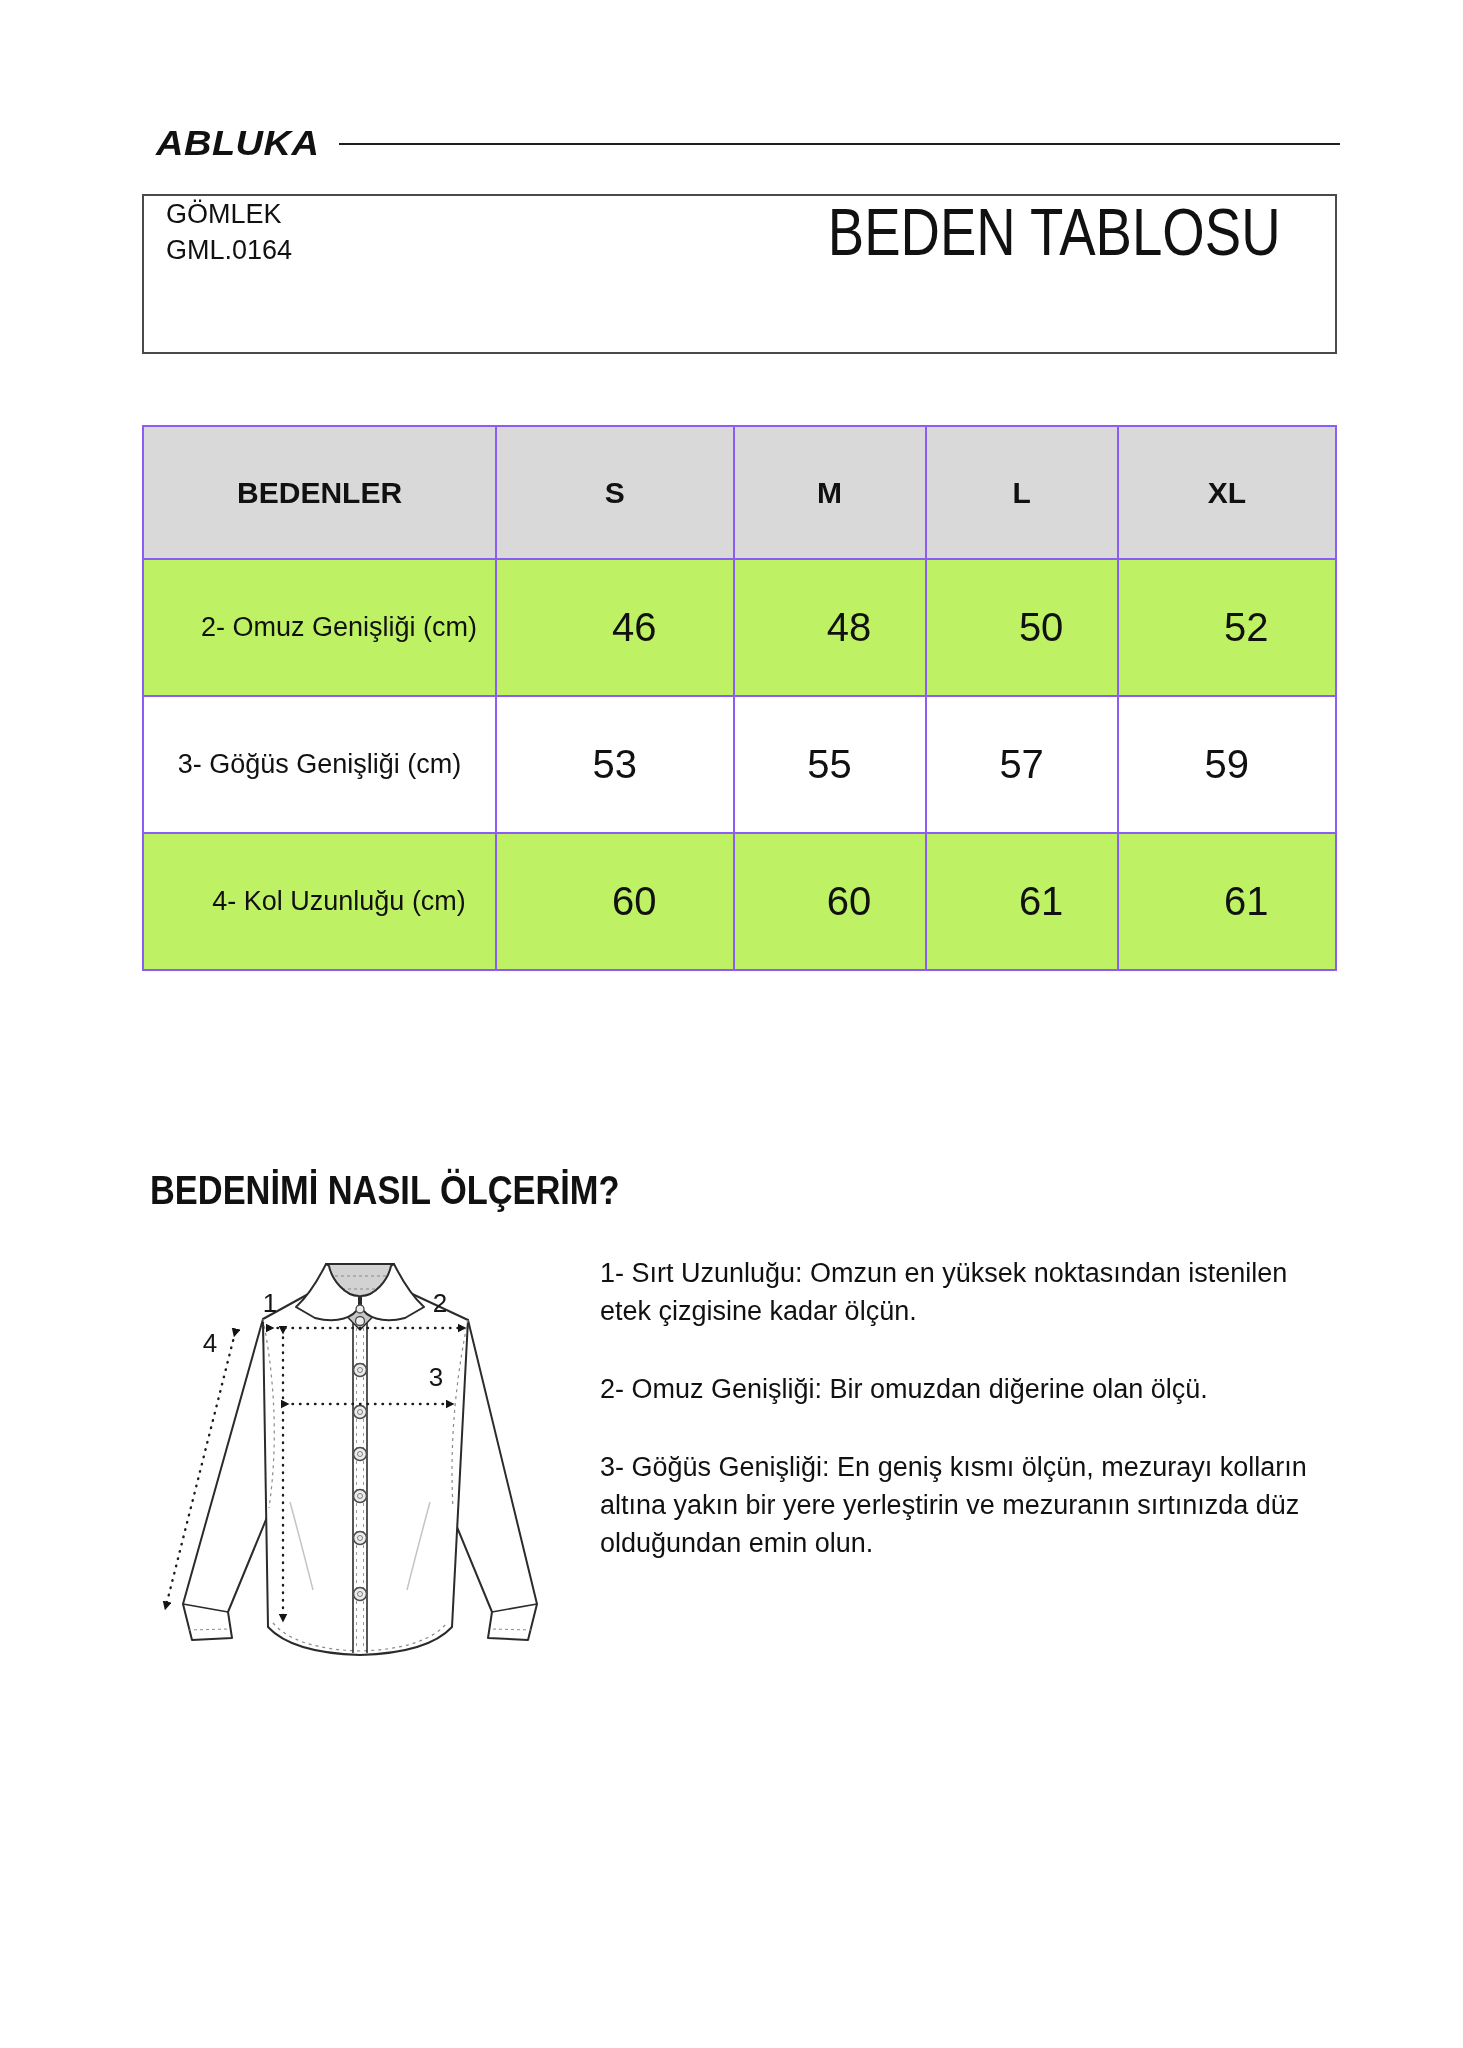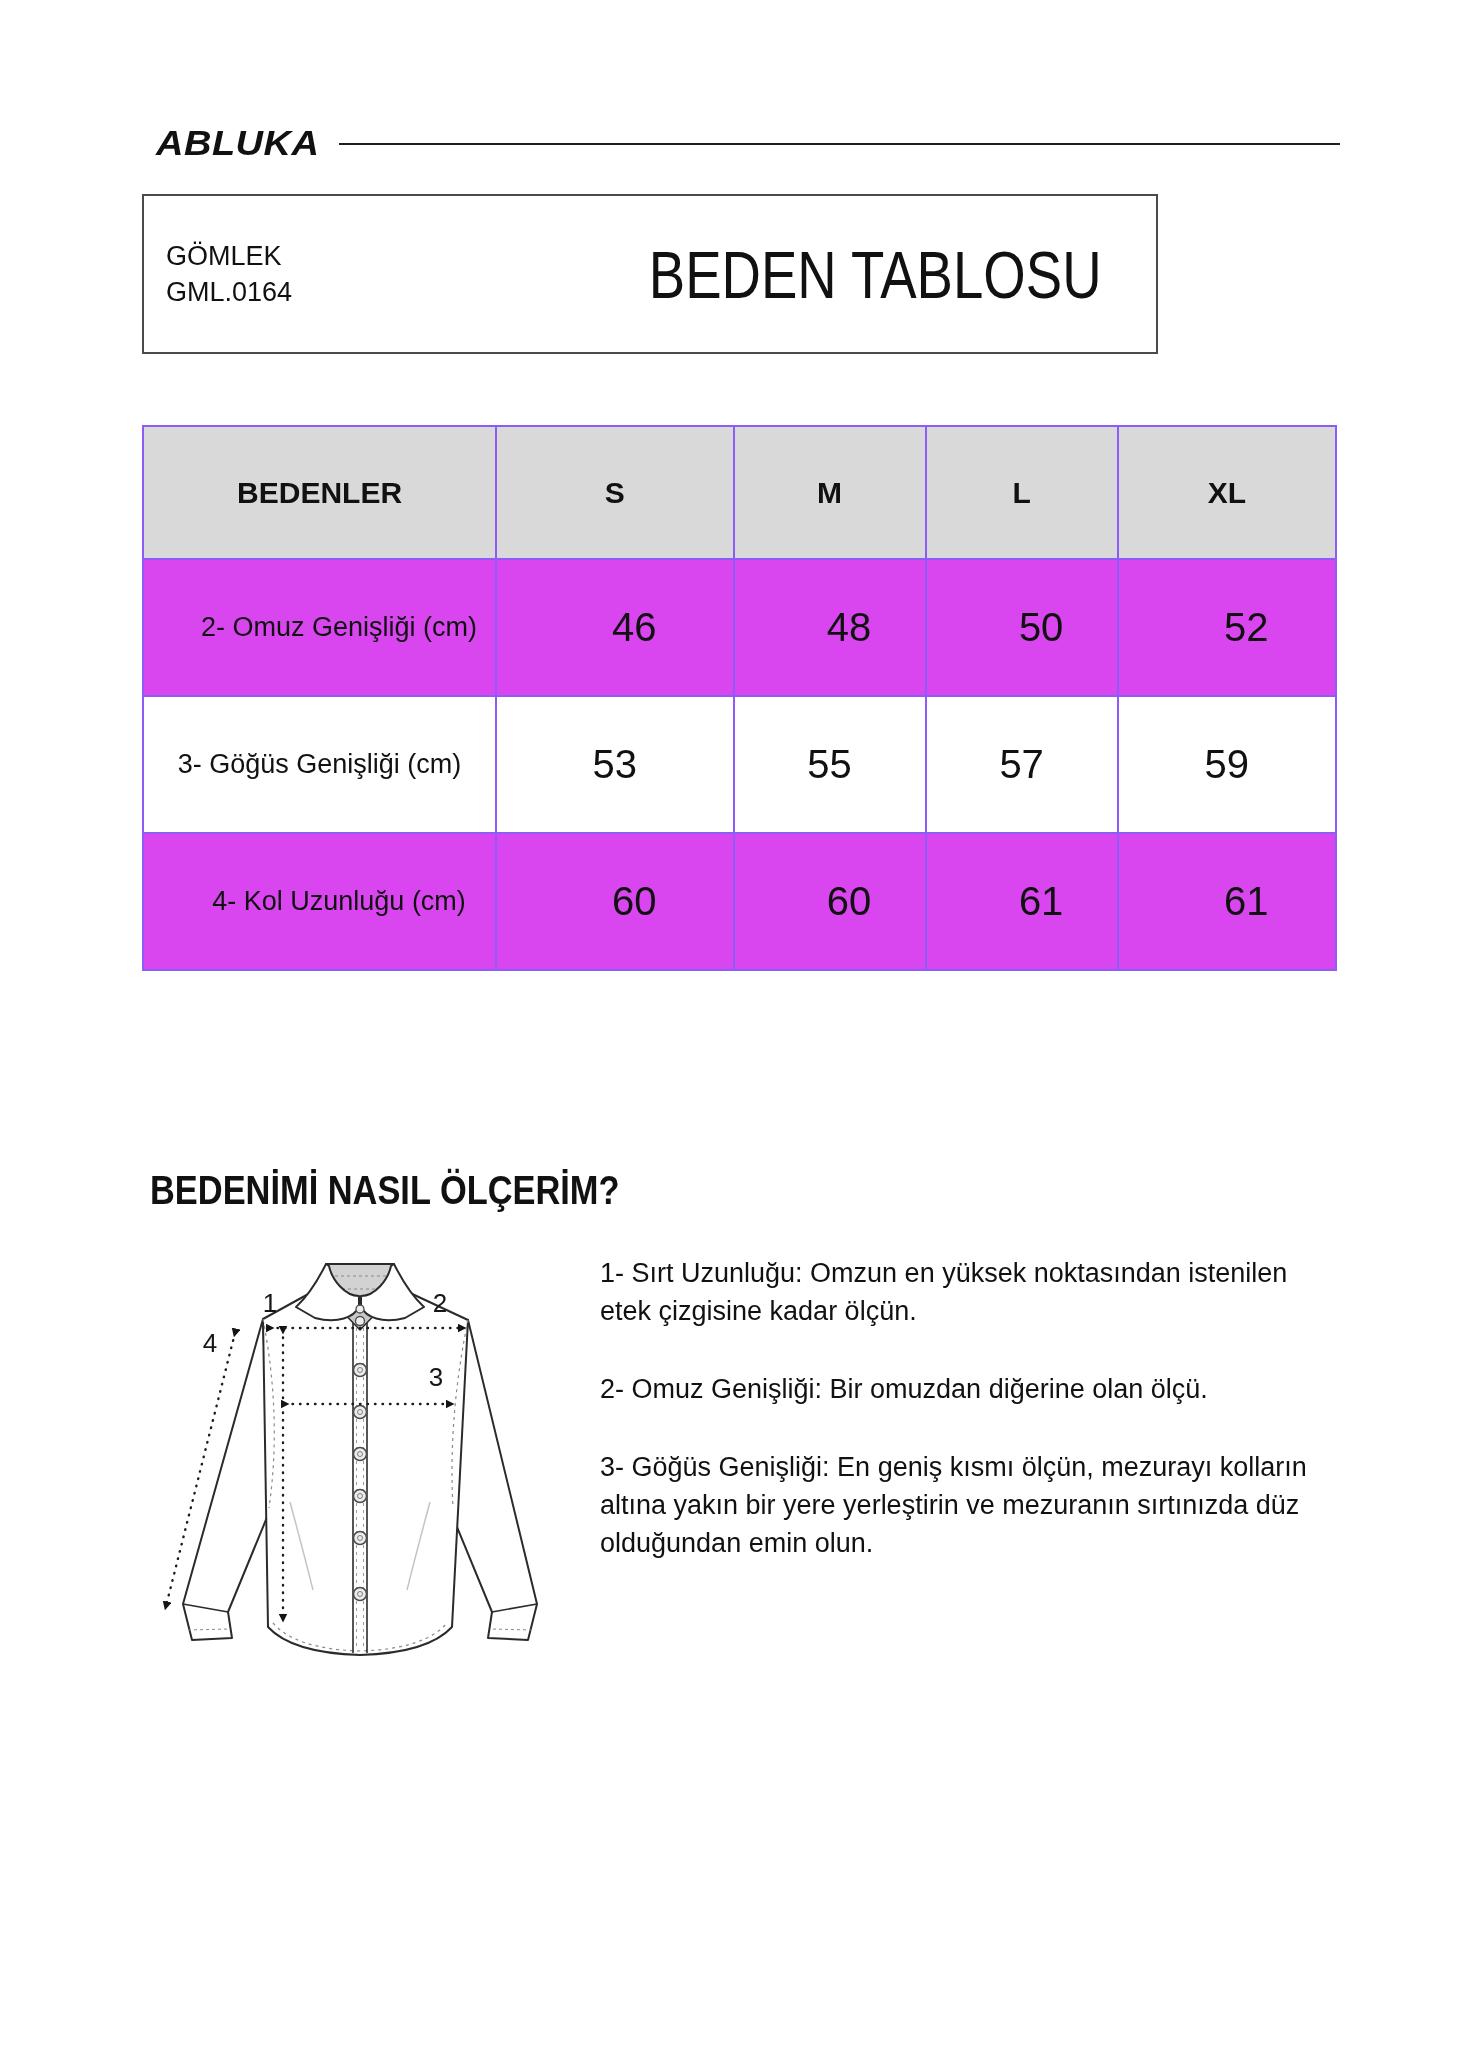--- a/index.html
+++ b/index.html
@@ -6,40 +6,40 @@
   .page{
     position:relative;width:1463px;height:2048px;background:#ffffff;
     font-family:"Liberation Sans",sans-serif;color:#111;overflow:hidden;
   }
   
   .brand-row{position:absolute;left:156px;top:122px;width:1184px;display:flex;align-items:center;gap:20px;}
   .logo{font-size:38px;font-weight:800;font-style:italic;letter-spacing:.5px;transform:scaleY(.92);white-space:nowrap;}
   .brand-rule{flex:1;height:2px;background:#1f1f1f;}
   
   .title-box{
-    position:absolute;left:142px;top:194px;width:1016px;height:160px;box-sizing:border-box;
-    border:2px solid #4a4a4a;display:flex;align-items:center;justify-content:space-between;
+    position:absolute;left:142px;top:194px;width:1195px;height:160px;box-sizing:border-box;
+    border:2px solid #4a4a4a;display:flex;align-items:flex-start;justify-content:space-between;
     padding:0 54px 0 22px;
   }
   .product-block{font-size:27px;line-height:1.35;font-weight:400;}
   .doc-title{
     margin:0;font-size:62px;font-weight:400;letter-spacing:0;
     transform:scale(.88,1.08);transform-origin:right center;white-space:nowrap;
   }
   
   .size-table{
     position:absolute;left:142px;top:425px;width:1195px;border-collapse:collapse;table-layout:fixed;
   }
   .size-table th,.size-table td{
     border:2px solid #8b5cf6;text-align:center;vertical-align:middle;box-sizing:border-box;
     background:#ffffff;
   }
   .size-table thead th{height:133px;font-size:30px;font-weight:700;background:#d9d9d9;}
   .size-table tbody tr{height:137px;}
-  .size-table tr.shade td{background:#d946ef;padding-left:40px;}
+  .size-table tr.shade td{background:#bef264;padding-left:40px;}
   .rowlabel{font-size:27px;font-weight:400;}
   .num{font-size:40px;font-weight:400;}
   
   .guide-heading{
     position:absolute;left:150px;top:1168px;margin:0;font-size:40px;font-weight:700;
     transform:scaleX(.86);transform-origin:left center;white-space:nowrap;
   }
   .shirt-svg{position:absolute;left:140px;top:1252px;}
   .instructions{position:absolute;left:600px;top:1248px;width:745px;}
   .instructions p{margin:6px 0 40px 0;font-size:27px;line-height:38px;font-weight:400;}

